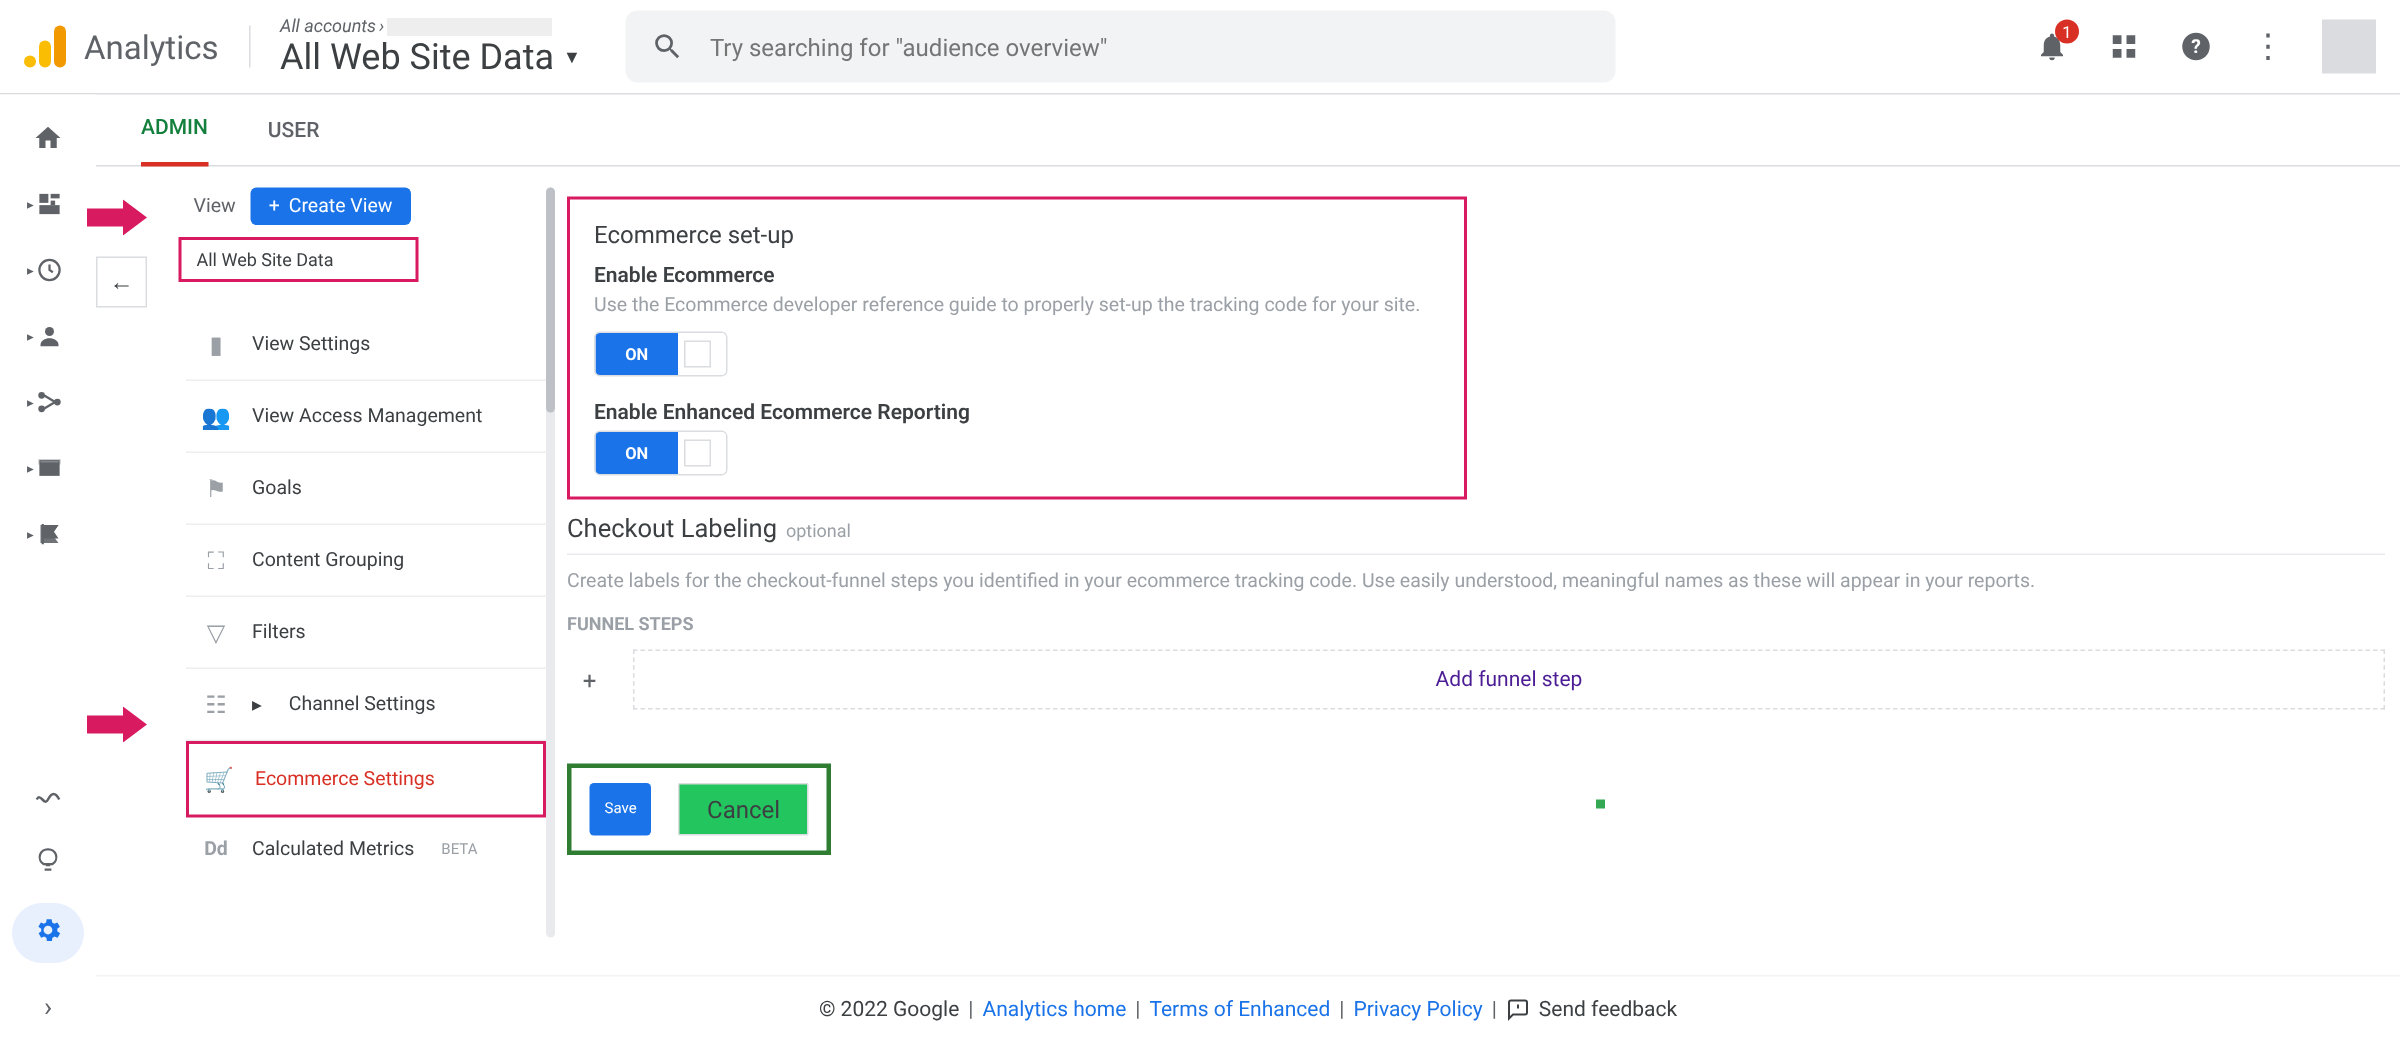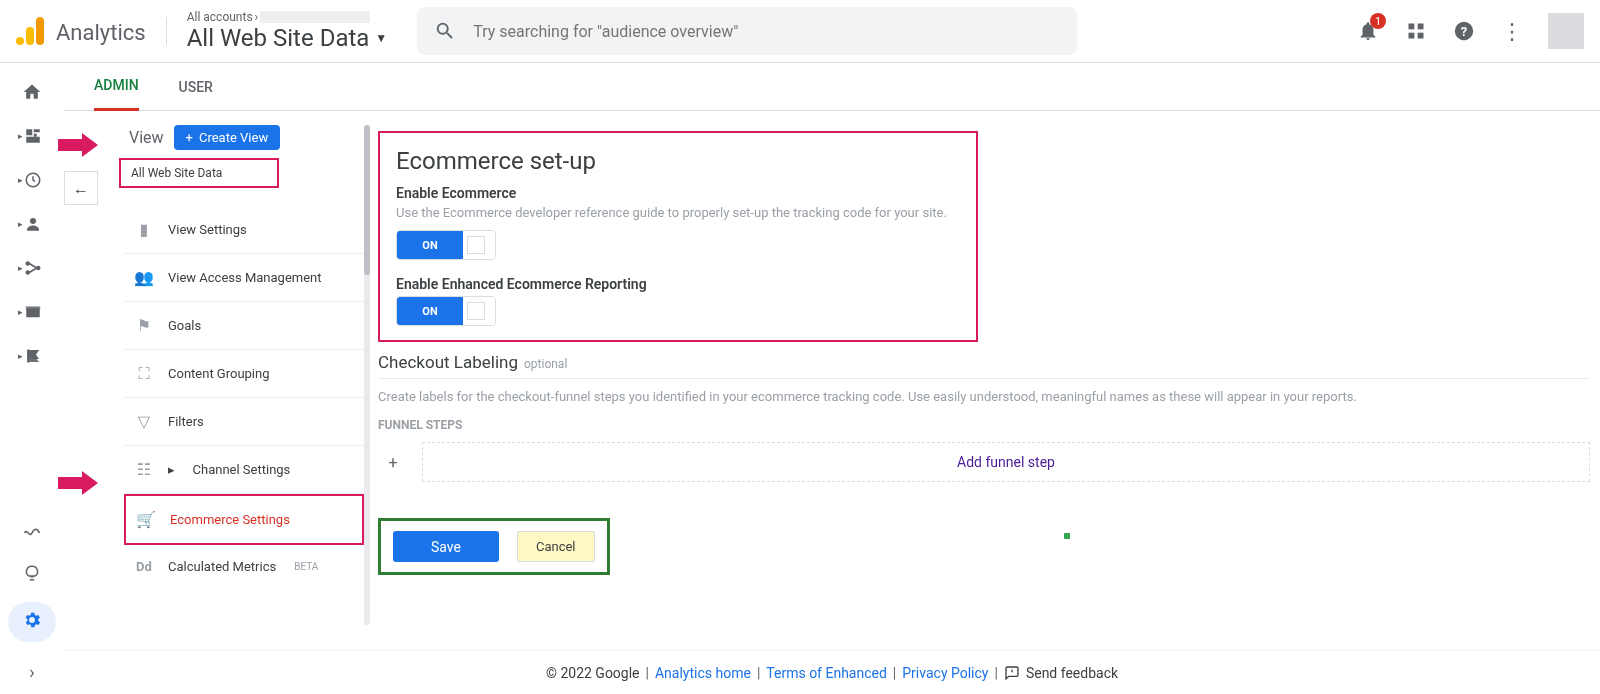--- a/index.html
+++ b/index.html
@@ -5,21 +5,21 @@
 * { box-sizing: border-box; margin: 0; padding: 0; font-family: Roboto, Arial, sans-serif; }
 body { background: #fff; color: #3c4043; width:1600px; height:694px; overflow:hidden;}
 .header { display:flex; align-items:center; height:63px; border-bottom:1px solid #dadce0; padding:0 16px; }
 .logo-block { display:flex; align-items:flex-end; gap:12px; padding-right:20px; border-right:1px solid #dadce0; margin-right:20px;}
 .logo-icon { width:28px; height:28px; position:relative;}
 .logo-icon .bar1{position:absolute;left:0;bottom:0;width:8px;height:8px;background:#fbbc04;border-radius:4px;}
 .logo-icon .bar2{position:absolute;left:10px;bottom:0;width:8px;height:18px;background:#fbbc04;border-radius:4px;}
 .logo-icon .bar3{position:absolute;left:20px;bottom:0;width:8px;height:28px;background:#f29900;border-radius:4px;}
 .logo-text{font-size:22px;color:#5f6368;}
 .account-switch{display:flex;flex-direction:column;justify-content:center;}
-.acc-top{font-size:12px;color:#5f6368;display:flex;align-items:center;gap:2px;}
+.acc-top{font-size:12px;color:#5f6368;display:flex;align-items:flex-end;gap:2px;font-style:italic;}
 .acc-top .blur{width:110px;height:12px;background:#eee;display:inline-block;}
 .acc-main{font-size:24px;color:#3c4043;display:flex;align-items:center;gap:6px;}
 .acc-main .caret{font-size:12px;}
 .search-wrap{margin-left:30px;flex:0 0 660px;height:48px;background:#f1f3f4;border-radius:8px;display:flex;align-items:center;padding:0 16px;gap:16px;}
 .search-wrap input{border:none;background:transparent;font-size:16px;flex:1;outline:none;color:#5f6368;}
 .header-right{margin-left:auto;display:flex;align-items:center;gap:24px;}
 .hicon{width:24px;height:24px;color:#5f6368;display:flex;align-items:center;justify-content:center;font-size:22px;position:relative;}
 .badge{position:absolute;top:-6px;right:-6px;background:#d93025;color:#fff;border-radius:50%;width:16px;height:16px;font-size:11px;display:flex;align-items:center;justify-content:center;}
 .avatar{width:36px;height:36px;background:#dadce0;}
 .layout{display:flex;height:631px;}
@@ -28,54 +28,54 @@
 .railicon .chev{font-size:9px;color:#5f6368;}
 .rail-bottom{margin-top:auto;margin-bottom:12px;display:flex;flex-direction:column;align-items:center;gap:18px;}
 .gear-active{background:#e8f0fe;border-radius:20px;padding:8px 14px;color:#1a73e8;}
 .tabs{display:flex;height:48px;border-bottom:1px solid #dadce0;padding-left:30px;gap:40px;align-items:center;}
 .tab{font-size:14px;color:#5f6368;font-weight:500;height:48px;display:flex;align-items:center;cursor:pointer;}
 .tab.active{color:#15803d;border-bottom:3px solid #d93025;}
 .content{flex:1;display:flex;flex-direction:column;}
 .admin-body{display:flex;height:100%;}
 .viewcol{width:300px;padding:14px 0 0 20px;position:relative;}
 .viewheader{display:flex;align-items:center;gap:10px;margin-bottom:8px;margin-left:45px;}
-.viewheader .lbl{font-size:16px;color:#5f6368;}
+.viewheader .lbl{font-size:13px;color:#5f6368;}
 .create-btn{background:#1a73e8;color:#fff;border:none;border-radius:4px;font-size:13px;padding:5px 12px;display:flex;align-items:center;gap:6px;cursor:pointer;}
 .view-select{border:2px solid #d81b60;margin-left:35px;padding:6px 10px;font-size:12px;color:#3c4043;width:160px;display:flex;align-items:center;}
 .arrowptr{position:absolute;left:-6px;width:40px;height:24px;}
 .arrowptr svg{width:40px;height:24px;}
 .backbtn{width:34px;height:34px;border:1px solid #dadce0;display:flex;align-items:center;justify-content:center;position:absolute;left:0;top:60px;background:#fff;}
 .vmenu{margin-top:18px;margin-left:40px;}
 .vitem{display:flex;align-items:center;gap:14px;padding:14px 10px;border-bottom:1px solid #eee;font-size:13px;color:#3c4043;cursor:pointer;}
 .vitem .ic{width:20px;text-align:center;color:#9aa0a6;font-size:16px;}
 .vitem.active{color:#d93025;}
 .vitem.bordered{border:2px solid #d81b60;border-bottom:2px solid #d81b60;}
 .beta{font-size:10px;color:#9aa0a6;margin-left:4px;}
 .section-label{font-size:11px;font-weight:700;color:#5f6368;padding:14px 0 0 10px;}
 .maincol{flex:1;padding:20px 10px 0 14px;position:relative;}
 .scrolltrack{width:6px;background:#e8eaed;position:absolute;left:0;top:14px;height:500px;border-radius:3px;}
 .scrollthumb{width:6px;background:#bdc1c6;height:150px;border-radius:3px;}
 .pinkbox{border:2px solid #d81b60;padding:14px 16px;width:600px;}
-.h2{font-size:24px;color:#3c4043;margin-bottom:10px;}
+.h2{font-size:16px;color:#3c4043;margin-bottom:10px;}
 .lbl-strong{font-size:14px;font-weight:600;color:#3c4043;margin-bottom:4px;}
 .desc{font-size:13px;color:#9aa0a6;margin-bottom:10px;}
-.toggle{width:100px;height:30px;border:1px solid #dadce0;border-radius:4px;display:flex;overflow:hidden;margin-bottom:16px;cursor:pointer;}
+.toggle{width:89px;height:30px;border:1px solid #dadce0;border-radius:4px;display:flex;overflow:hidden;margin-bottom:16px;cursor:pointer;}
 .toggle .on{background:#1a73e8;color:#fff;flex:1;display:flex;align-items:center;justify-content:center;font-size:11px;font-weight:700;}
 .toggle .off{flex:0 0 32px;background:#fff;position:relative;}
 .toggle .knob{width:18px;height:18px;border:1px solid #dadce0;background:#fff;position:absolute;left:4px;top:5px;}
 .subhead{font-size:17px;color:#3c4043;margin-top:10px;}
 .subhead .opt{font-size:12px;color:#9aa0a6;margin-left:6px;}
 .hr{height:1px;background:#e8eaed;margin:6px 0 10px;}
 .funnel{font-size:12px;font-weight:700;color:#9aa0a6;margin:14px 0 10px;}
 .addrow{display:flex;gap:14px;align-items:stretch;}
 .plus{width:30px;display:flex;align-items:center;justify-content:center;color:#5f6368;font-size:16px;}
 .addstep{flex:1;border:1px dashed #dadce0;color:#4c1d95;font-size:14px;display:flex;align-items:center;justify-content:center;height:40px;cursor:pointer;}
 .greenbox{border:3px solid #2e7d32;display:inline-flex;gap:18px;padding:10px 12px;margin-top:36px;}
-.btn-save{background:#1a73e8;color:#fff;border:none;border-radius:3px;padding:7px 38px;font-size:14px;cursor:pointer;}
-.btn-cancel{background:#fef9c3;border:1px solid #dadce0;border-radius:1px;padding:7px 18px;font-size:13px;color:#3c4043;cursor:pointer;}
+.btn-save{background:#1a73e8;color:#fff;border:none;border-radius:3px;padding:7px 10px;font-size:10px;cursor:pointer;}
+.btn-cancel{background:#22c55e;border:1px solid #dadce0;border-radius:1px;padding:7px 18px;font-size:16px;color:#3c4043;cursor:pointer;}
 .footer{position:absolute;bottom:0;left:64px;right:0;height:44px;display:flex;align-items:center;justify-content:center;font-size:14px;gap:6px;border-top:1px solid #f1f3f4;background:#fff;}
 .footer a{color:#1a73e8;text-decoration:none;}
 .footer .sep{color:#5f6368;}
 .dot-green{width:6px;height:6px;background:#34a853;position:absolute;left:700px;top:422px;}
 </style>
 </head>
 <body>
 
 <div class="header">
   <div class="logo-block">

